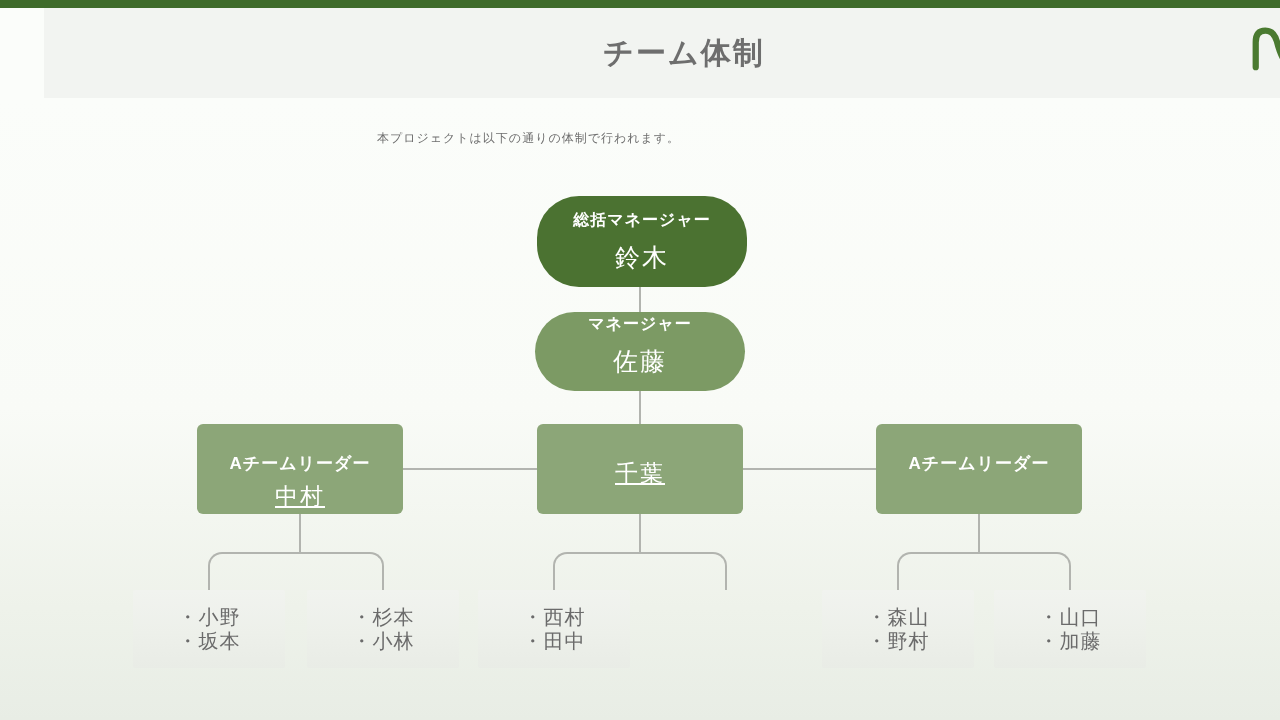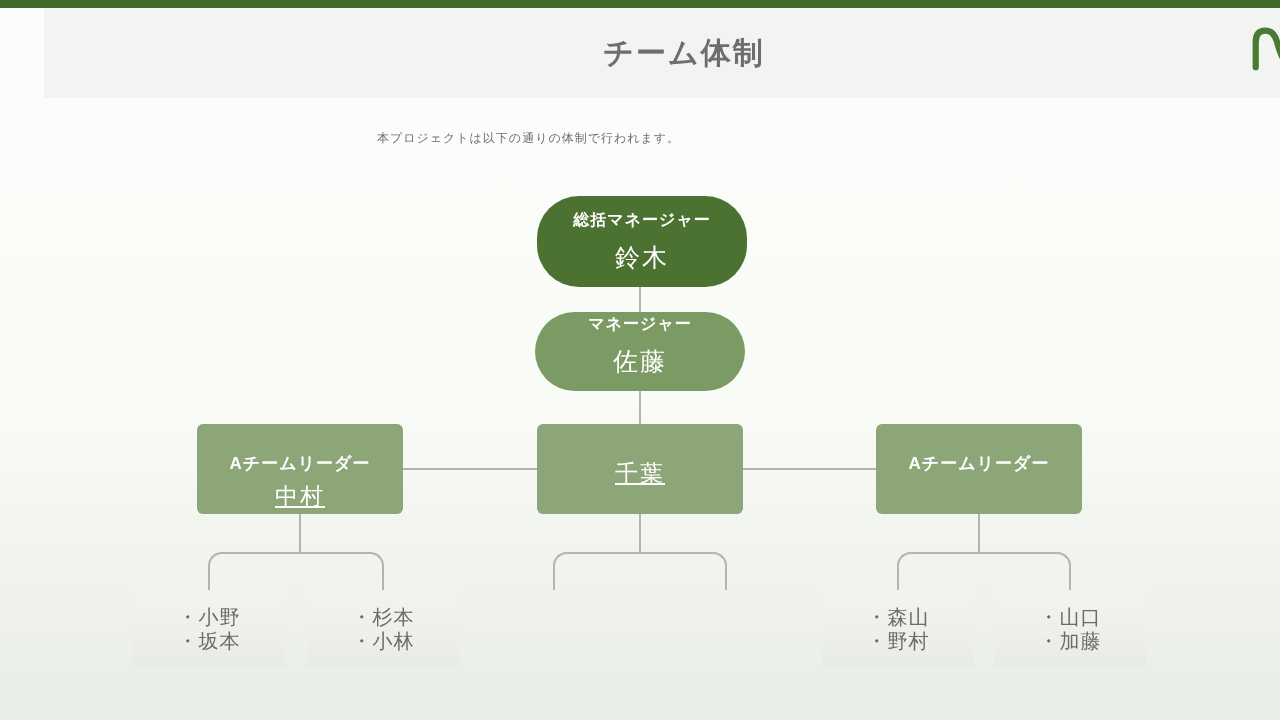--- a/index.html
+++ b/index.html
@@ -119,20 +119,24 @@
     </div>
 
     <div class="member-box mb-1">
       <div class="line">・小野</div>
       <div class="line">・坂本</div>
     </div>
     <div class="member-box mb-2">
       <div class="line">・杉本</div>
       <div class="line">・小林</div>
     </div>
+    <div class="member-box mb-3">
+      <div class="line">・西村</div>
+      <div class="line">・田中</div>
+    </div>
     <div class="member-box mb-5">
       <div class="line">・森山</div>
       <div class="line">・野村</div>
     </div>
     <div class="member-box mb-6">
       <div class="line">・山口</div>
       <div class="line">・加藤</div>
     </div>
   </div>
 </div>

